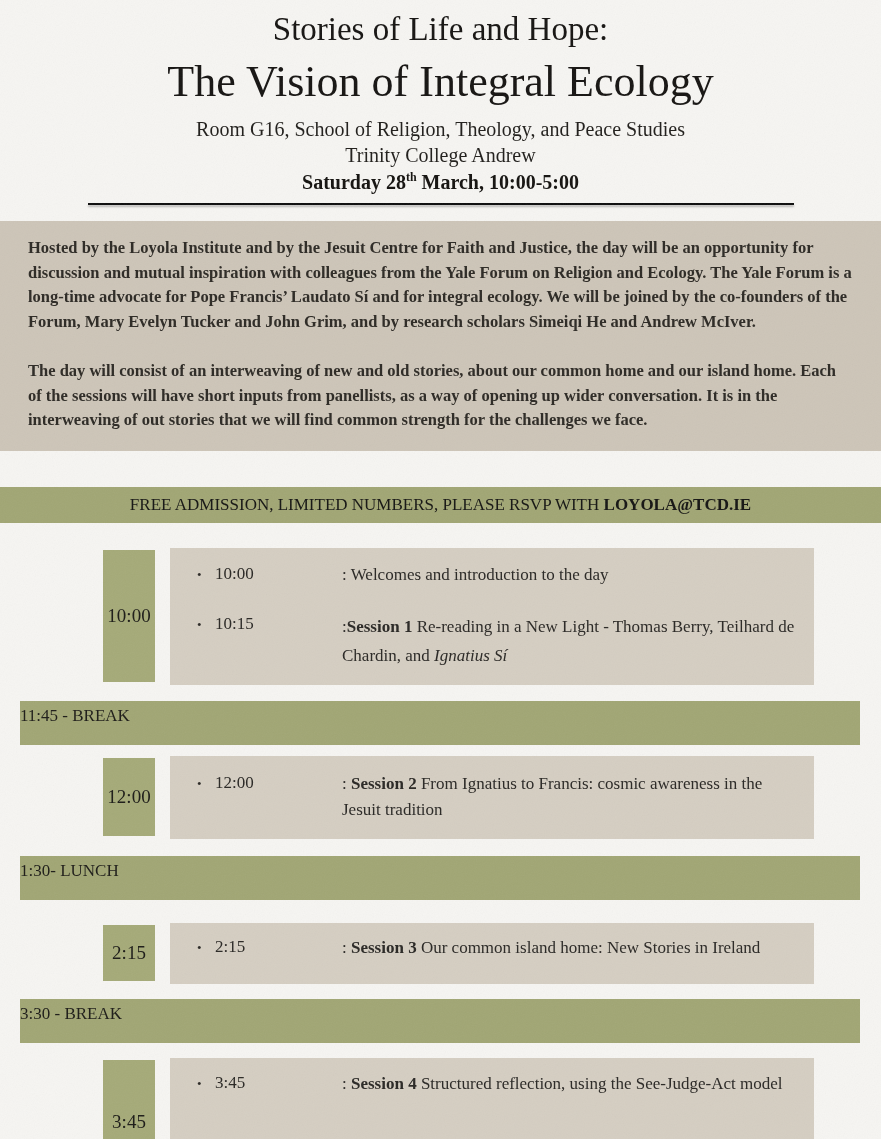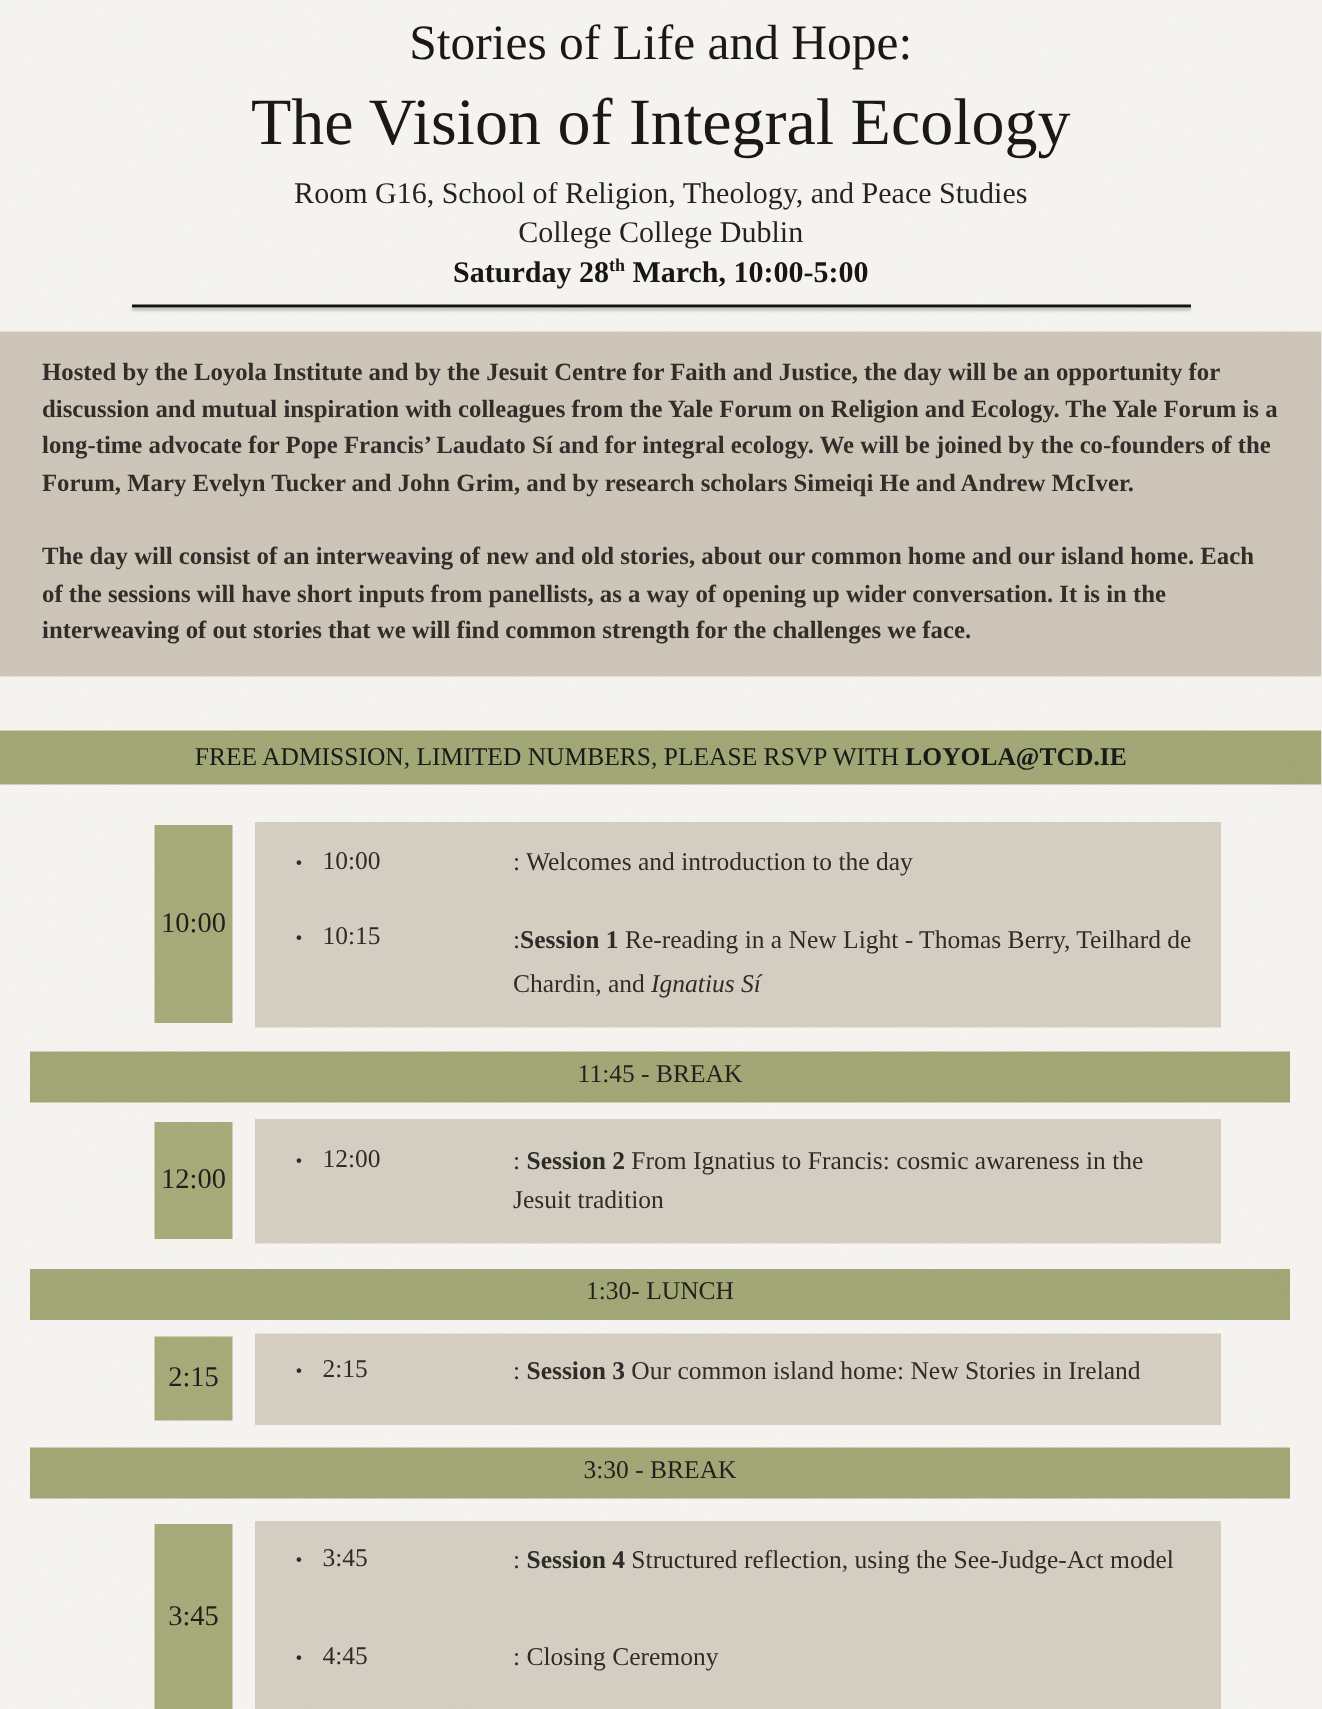--- a/index.html
+++ b/index.html
@@ -76,34 +76,33 @@
   .desc b{font-weight:700;}
   .desc i{font-style:italic;}
 
   .b1{margin-top:25px;min-height:128px;}
   .b1 .row1{margin-top:14px;}
   .b1 .row2{margin-top:24px;}
   .b1 .row2 .desc{line-height:1.75;}
 
   .breakbar{
     margin:16px 21px 0 20px;
-    height:34px;
+    height:44px;
     background:#a1a674;
-    text-align:center;
     line-height:30px;
     font-size:17px;
     color:#1d1c18;
   }
   .breakbar.lunch{margin-top:17px;}
   .breakbar.break2{margin-top:15px;}
 
   .b2{margin-top:11px;min-height:83px;}
   .b2 .row1{margin-top:15px;}
 
-  .b3{margin-top:9px;min-height:61px;}
+  .b3{margin-top:23px;min-height:61px;}
   .b3 .row1{margin-top:12px;}
 
   .b4{margin-top:15px;min-height:129px;}
   .b4 .row1{margin-top:13px;}
   .b4 .row1 .desc{line-height:1.18;padding-top:3px;}
   .b4 .row2{margin-top:40px;}
 
   .bottom-space{height:35px;}
 </style>
 </head>
@@ -117,21 +116,21 @@
       </filter>
     <rect width="881" height="1200" filter="url(#paper)"></rect>
   </svg>
 
   <div class="content-layer">
 
     <header class="hdr">
       <div class="title1">Stories of Life and Hope:</div>
       <div class="title2">The Vision of Integral Ecology</div>
       <div class="loc">Room G16, School of Religion, Theology, and Peace Studies</div>
-      <div class="inst">College College Dublin</div>
+      <div class="inst">Trinity College Andrew</div>
       <div class="datebold"><span>Saturday 28</span><sup>th</sup><span> March, 10:00-5:00</span></div>
       <hr class="rule">
     </header>
 
     <section class="intro">
       <p>Hosted by the Loyola Institute and by the Jesuit Centre for Faith and Justice, the day will be an opportunity for discussion and mutual inspiration with colleagues from the Yale Forum on Religion and Ecology. The Yale Forum is a long-time advocate for Pope Francis’ Laudato Sí and for integral ecology. We will be joined by the co-founders of the Forum, Mary Evelyn Tucker and John Grim, and by research scholars Simeiqi He and Andrew McIver.</p>
       <p>The day will consist of an interweaving of new and old stories, about our common home and our island home. Each of the sessions will have short inputs from panellists, as a way of opening up wider conversation. It is in the interweaving of out stories that we will find common strength for the challenges we face.</p>
     </section>
 
     <div class="banner">

